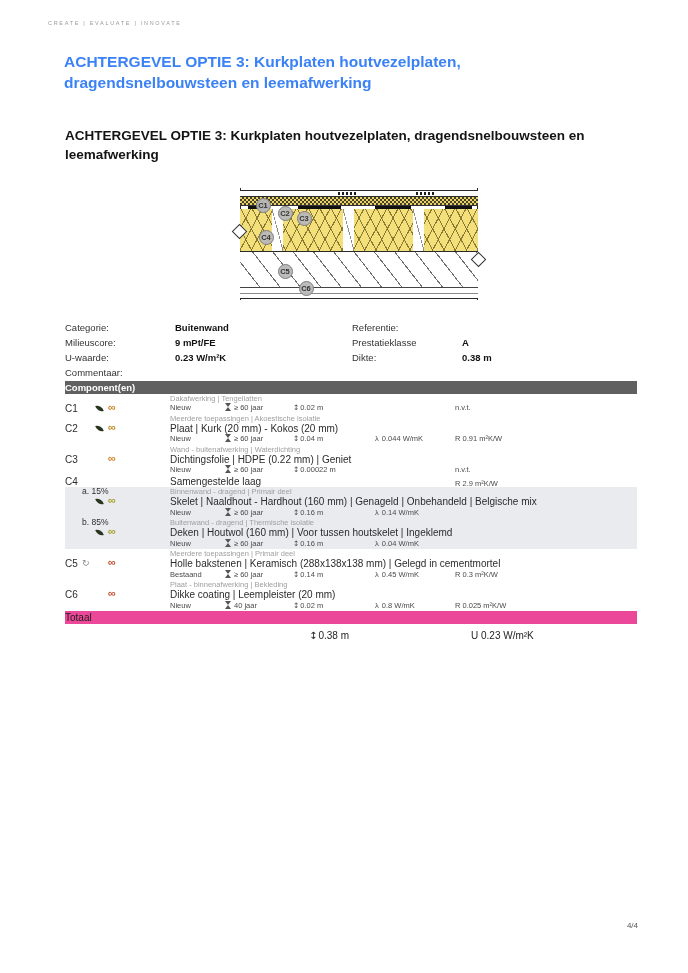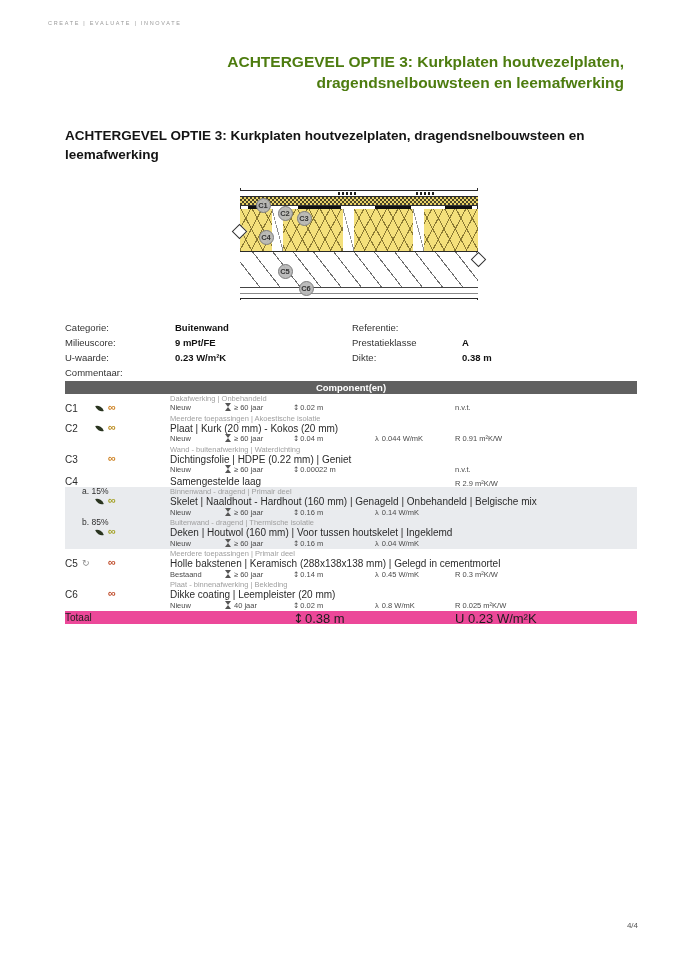--- a/index.html
+++ b/index.html
@@ -9,22 +9,22 @@
   
   .logo{position:absolute;left:48px;top:18px;}
   .brand{font-size:30px;font-weight:800;color:#27292b;letter-spacing:.5px;line-height:30px;}
   .logo-o{display:inline-block;position:relative;width:15px;height:15px;border:3.5px solid #27292b;
           border-radius:50%;vertical-align:-1px;margin:0 1px;}
   .logo-o-tick{position:absolute;left:50%;top:-5px;transform:translateX(-50%);width:3.5px;height:9px;
           background:#27292b;box-shadow:0 0 0 1.5px #fff;}
   .tagline{font-size:5.5px;letter-spacing:1.7px;color:#9a9a9a;margin-top:2px;}
 
   
-  .title{position:absolute;left:64px;top:51px;width:560px;text-align:right;
-         font-size:15.5px;font-weight:800;line-height:21px;color:#4d7c0f;}
+  .title{position:absolute;left:64px;top:51px;width:560px;text-align:left;
+         font-size:15.5px;font-weight:800;line-height:21px;color:#3b82f6;}
   .subtitle{position:absolute;left:65px;top:126px;width:556px;
          font-size:13.5px;font-weight:800;line-height:19px;color:#141414;}
 
   
   .diagram{position:absolute;left:240px;top:188px;width:238px;height:118px;}
   .vline{position:absolute;top:0;width:1px;height:112px;background:#2a2a2a;}
   .lat{position:absolute;left:0;top:2px;width:238px;height:7px;background:#fff;
        border-top:1px solid #2a2a2a;border-bottom:1px solid #2a2a2a;box-sizing:border-box;}
   .lat-mark{position:absolute;top:1px;width:20px;height:3px;
        background:repeating-linear-gradient(90deg,#1c1c1c 0 2px,transparent 2px 4px);}
@@ -56,21 +56,21 @@
   .meta{position:absolute;left:65px;top:320px;width:572px;font-size:9.5px;color:#333;text-align:center;}
   .meta-row{height:15px;line-height:15px;position:relative;}
   .m-label{position:absolute;left:0;}
   .m-value{position:absolute;left:110px;font-weight:700;color:#111;}
   .m-label.r{left:287px;}
   .m-value.r{left:397px;}
 
   
   .table{position:absolute;left:65px;top:381px;width:572px;}
   .t-head{height:13px;line-height:13px;background:#606060;color:#fff;
-          font-size:9.5px;font-weight:700;text-align:center;}
+          font-size:9.5px;font-weight:700;}
   .c-block{position:relative;}
   .c-block.sub{background:#e9ebee;}
   .c-cat{position:relative;font-size:7.5px;line-height:9px;color:#a0a0a0;padding-left:105px;
          white-space:nowrap;overflow:hidden;}
   .c-sublabel{position:absolute;left:17px;top:0;color:#2e2e2e;font-size:8.5px;}
   .c-main{position:relative;font-size:10px;line-height:11.5px;color:#2b2b2b;}
   .c-id{position:absolute;left:0;top:0;}
   .c-name{margin-left:105px;padding-right:4px;}
   .i-leaf{position:absolute;left:31px;top:2px;width:7px;height:7px;background:#2a3520;
           border-radius:0 100% 0 100%;transform:rotate(-15deg);}
@@ -87,21 +87,21 @@
   .c-main .c-r{top:2px;font-size:7.5px;color:#4a4a4a;}
   .hg{position:relative;display:inline-block;width:7px;height:8px;margin-right:2px;vertical-align:-1px;}
   .hg::before{content:"";position:absolute;top:0;left:0;border-left:3.5px solid transparent;
           border-right:3.5px solid transparent;border-top:4px solid #555;}
   .hg::after{content:"";position:absolute;bottom:0;left:0;border-left:3.5px solid transparent;
           border-right:3.5px solid transparent;border-bottom:4px solid #555;}
   .updown{font-family:"DejaVu Sans",sans-serif;margin-right:1px;}
   .lam{margin-right:1px;}
   .t-total{position:relative;height:13px;line-height:13px;background:#ec4899;
           font-size:10px;color:#1d1d1d;}
-  .t-total .c-col{font-size:13px;top:1px;}
+  .t-total .c-col{font-size:10px;top:18px;margin-left:16px;}
 
   .footer{position:absolute;top:921px;right:50px;font-size:8px;color:#555;}
 </style>
 </head>
 <body>
 
 <div class="page">
 
   <div class="logo">
     <div class="tagline">CREATE | EVALUATE | INNOVATE</div>
@@ -164,21 +164,21 @@
     </div>
     <div class="meta-row">
       <span class="m-label">Commentaar:</span>
     </div>
   </div>
 
   <div class="table">
     <div class="t-head">Component(en)</div>
     <div id="rows">
         <div class="c-block">
-          <div class="c-cat"><span>Dakafwerking | Onbehandeld</span></div>
+          <div class="c-cat"><span>Dakafwerking | Tengellatten</span></div>
           <div class="c-main">
             <span class="c-id">C1</span>
             <span class="i-leaf"></span>
             <span class="i-inf" style="color: rgb(205, 127, 30);">∞</span>
           </div>
           <div class="c-sub">
             <span class="c-col c-status">Nieuw</span>
             <span class="c-col c-life"><span class="hg"></span>≥ 60 jaar</span>
             <span class="c-col c-thick"><span class="updown">↕</span>0.02 m</span>
             <span class="c-col c-r">n.v.t.</span>

